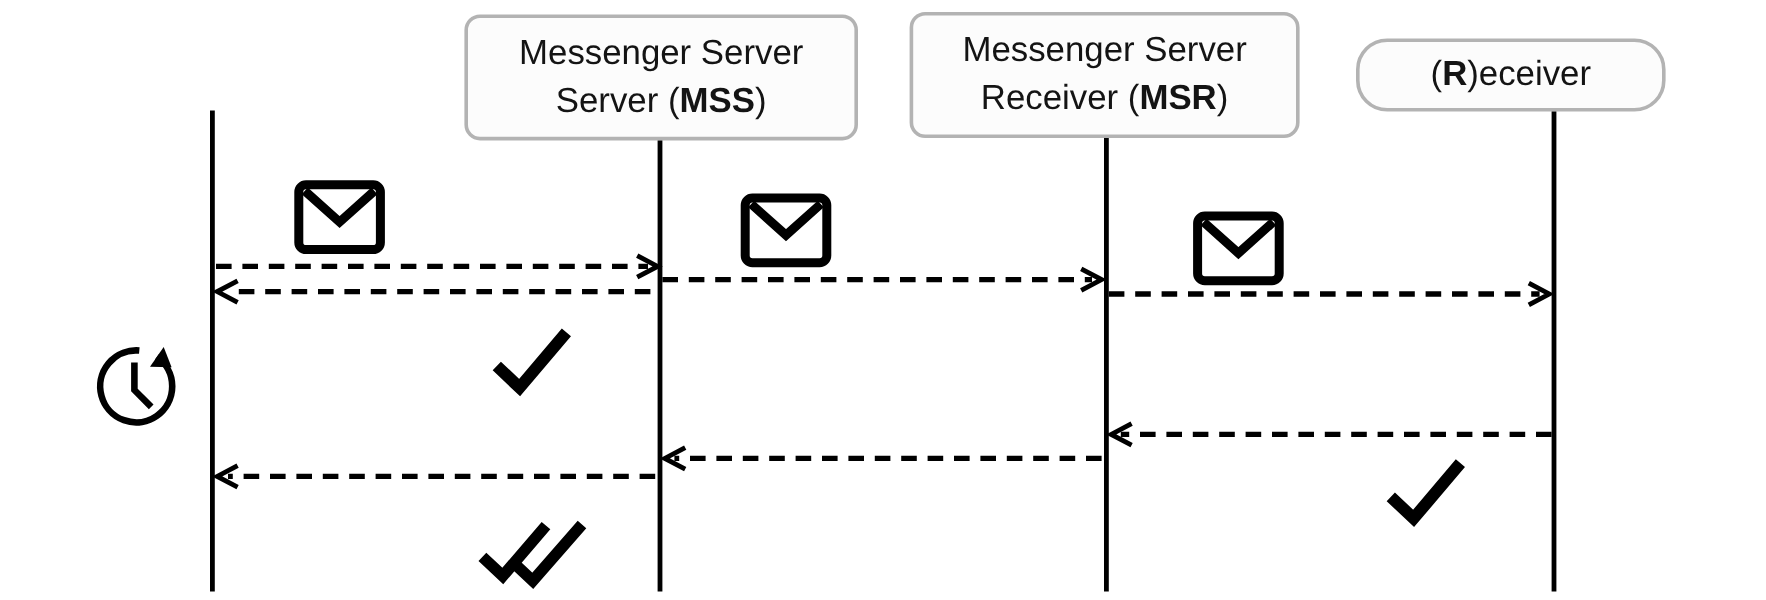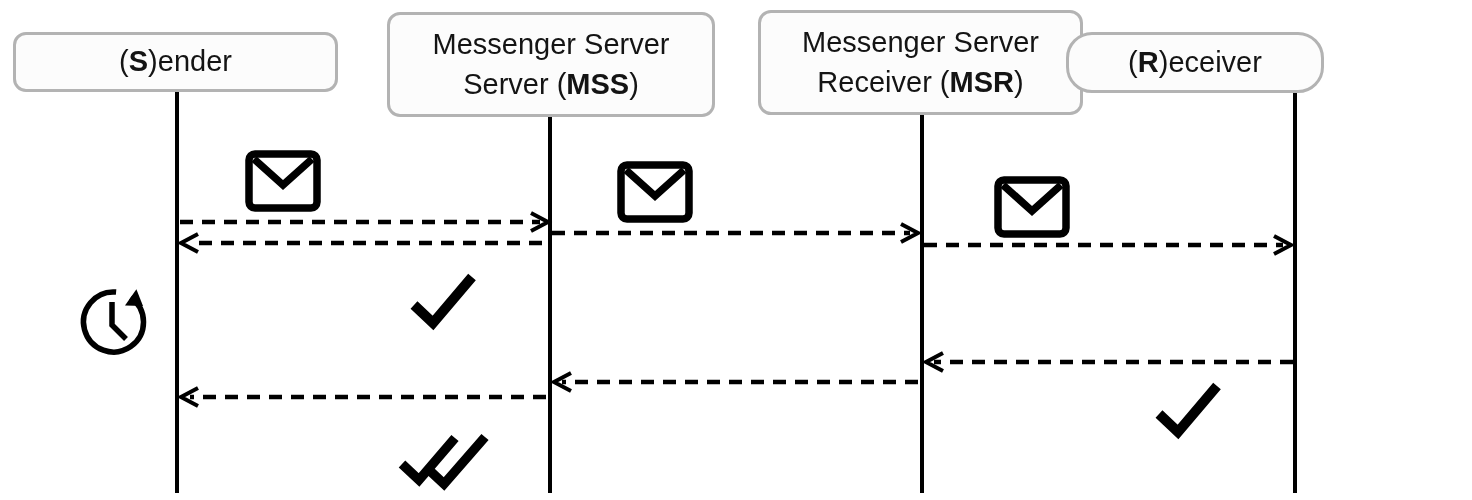--- a/index.html
+++ b/index.html
@@ -18,45 +18,40 @@
   .lifeline{stroke:#000;stroke-width:4;}
   .dash{stroke:#000;stroke-width:4.5;stroke-dasharray:13 9;fill:none;}
   .head{stroke:#000;stroke-width:4;fill:none;}
   .icon-stroke{stroke:#000;fill:none;}
 </style>
 </head>
 <body>
 
 <div class="canvas">
 
-  <div class="actor-box" style="left:13px;top:32px;width:325px;height:60px;">
-    <div>
-      <span>(</span><b>S</b><span>)ender</span>
-    </div>
-  </div>
 
   <div class="actor-box" style="left:387px;top:12px;width:328px;height:105px;">
     <div>
       <div><span>Messenger Server</span></div>
       <div>
         <span>Server (</span><b>MSS</b><span>)</span>
       </div>
     </div>
   </div>
 
   <div class="actor-box" style="left:758px;top:10px;width:325px;height:105px;">
     <div>
       <div><span>Messenger Server</span></div>
       <div>
         <span>Receiver (</span><b>MSR</b><span>)</span>
       </div>
     </div>
   </div>
 
-  <div class="actor-box" style="left:1066px;top:32px;width:258px;height:61px;border-radius:26px;">
+  <div class="actor-box" style="left:1130px;top:32px;width:258px;height:61px;border-radius:26px;">
     <div>
       <span>(</span><b>R</b><span>)eceiver</span>
     </div>
   </div>
 
   <svg class="svg-layer" viewBox="0 0 1472 500">
     <defs>
       <g id="envelope">
         <rect x="4" y="4" width="68" height="54" rx="6" fill="#ffffff" stroke="#000" stroke-width="7.5"></rect>
         <path d="M9 9 L38 35 L67 9" fill="none" stroke="#000" stroke-width="7.5"></path>

